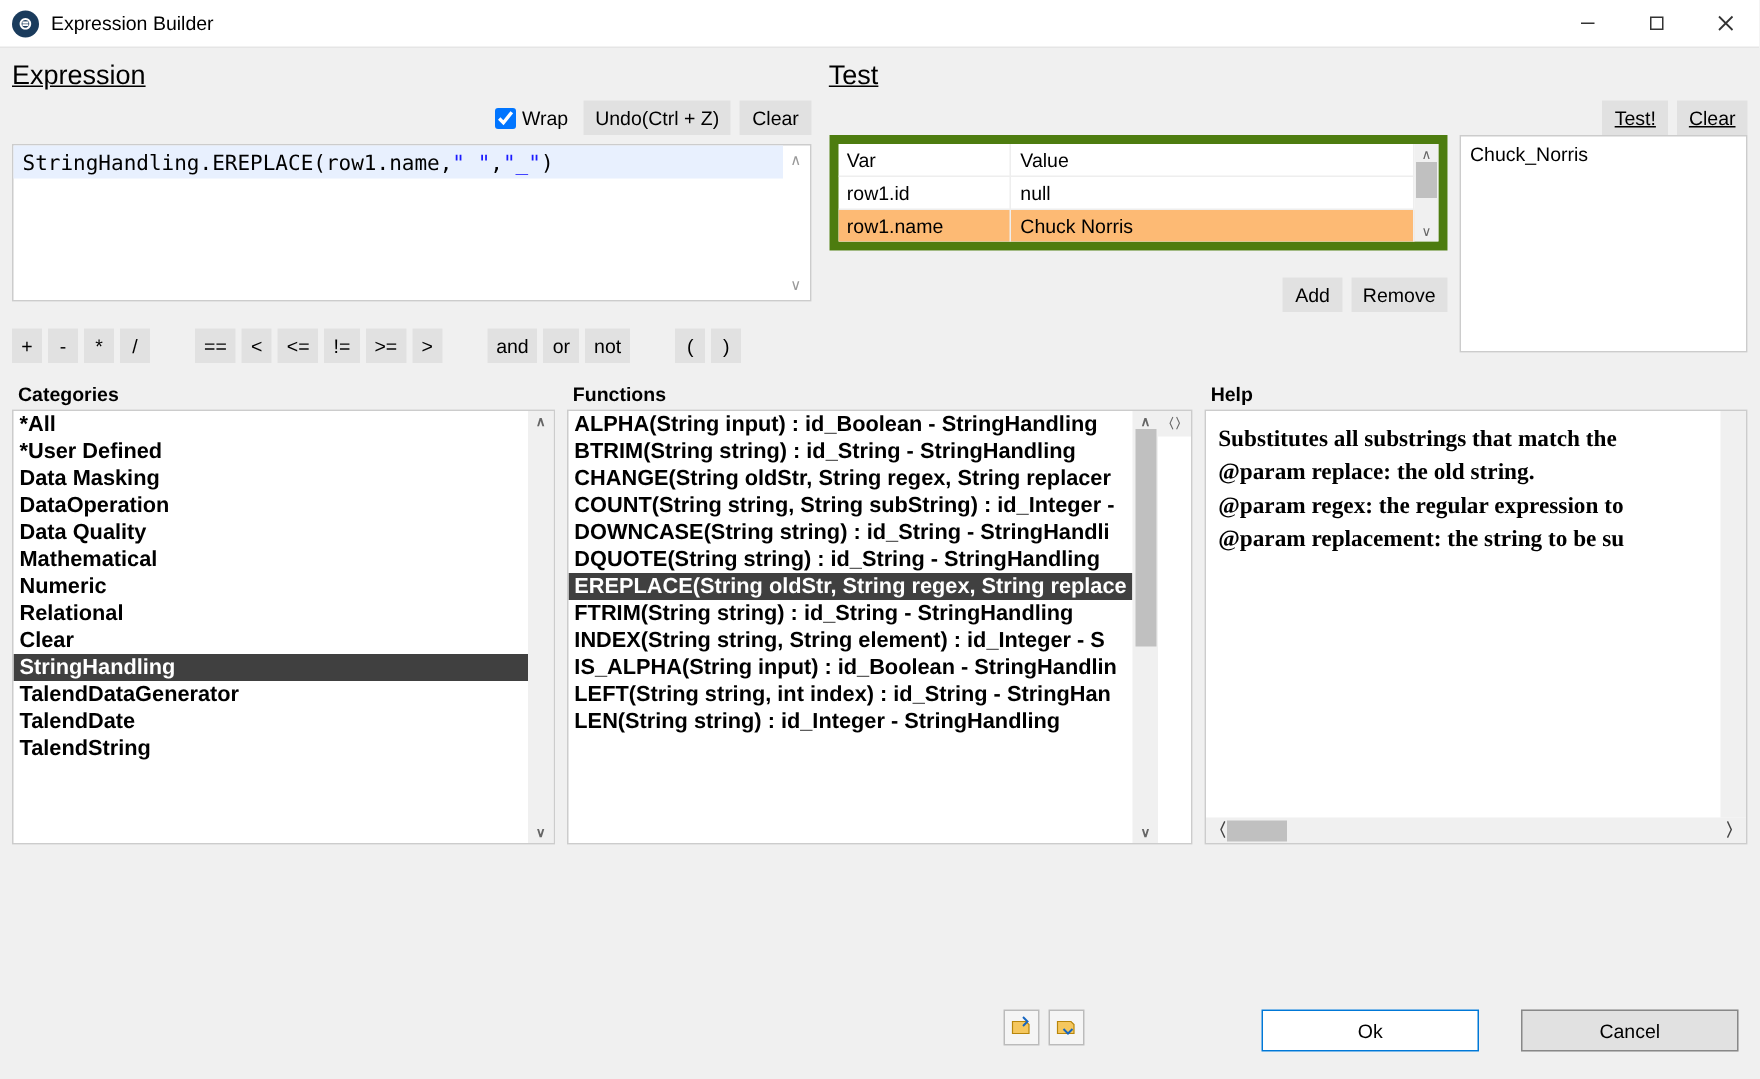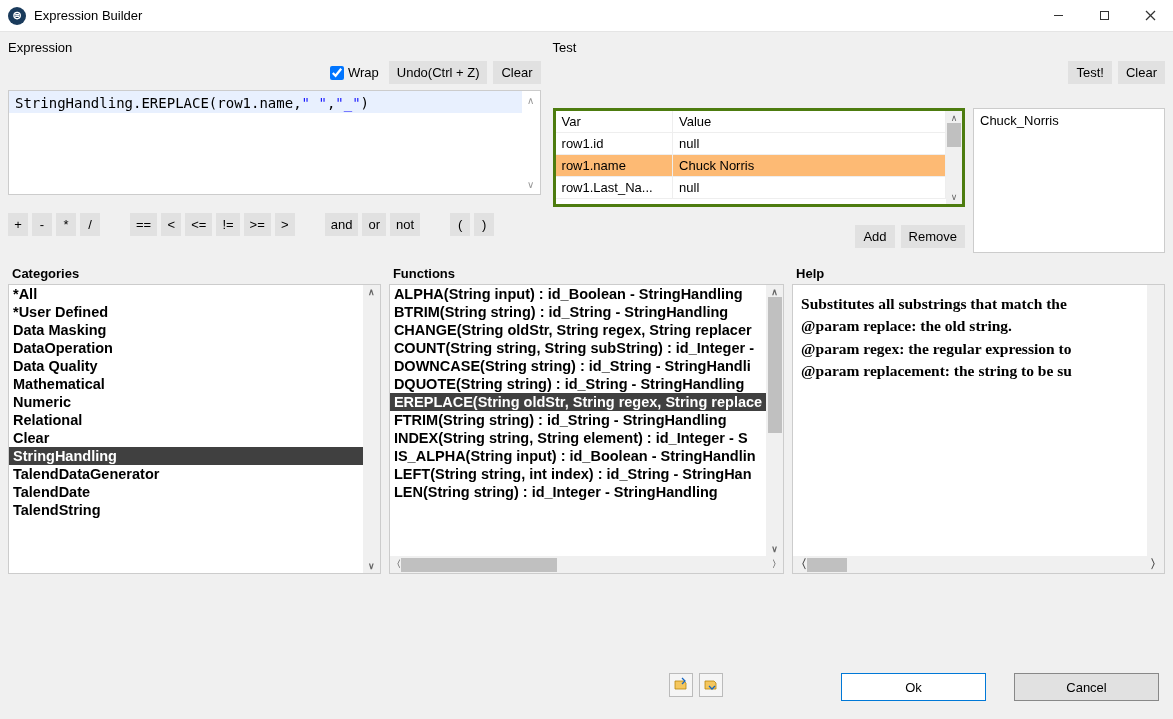--- a/index.html
+++ b/index.html
@@ -46,23 +46,24 @@
 }
 
 .top-row {
   display: flex;
   gap: 12px;
 }
 .panel {
   flex: 1;
 }
 .panel-label {
-  font-size: 13px;
+  font-size: 18px;
   margin-bottom: 6px;
   display: block;
+  text-decoration: underline;
 }
 .expr-panel { flex: 1; }
 .test-panel { flex: 1.15; }
 
 .expr-toolbar {
   display: flex;
   justify-content: flex-end;
   align-items: center;
   gap: 6px;
   margin-bottom: 6px;
@@ -122,35 +123,36 @@
   font-family: inherit;
   cursor: pointer;
   text-align: center;
 }
 .op-gap { width: 22px; }
 
 .test-toolbar {
   display: flex;
   justify-content: flex-end;
   gap: 6px;
-  margin-bottom: 24px;
+  margin-bottom: 0;
+  text-decoration: underline;
 }
 .test-body {
   display: flex;
   gap: 8px;
 }
 .test-table-wrap {
   flex: 1;
   display: flex;
   flex-direction: column;
 }
 .test-table {
-  border: 3px solid #4d7c0f;
-  background: #fff;
-  height: 99px;
+  border: 6px solid #4d7c0f;
+  background: #fff;
+  height: 77px;
   overflow: hidden;
   display: flex;
   position: relative;
 }
 .test-table-inner { flex: 1; }
 .test-table table {
   width: 100%;
   border-collapse: collapse;
 }
 .test-table th, .test-table td {
@@ -461,21 +463,21 @@
           </div>
         <div class="vscroll">
             <span>∧</span>
             <div style="flex:1"></div>
             <span>∨</span>
           </div>
       </div>
     </div>
     <div class="col fn-col">
       <div class="col-label">Functions</div>
-      <div class="listbox" style="flex-direction:column">
+      <div class="listbox" style="flex-direction:row">
         <div style="display:flex;flex:1;overflow:hidden">
           <div class="listbox-inner" id="fn-list">
               <div class="item">ALPHA(String input) : id_Boolean - StringHandling</div>
               <div class="item">BTRIM(String string) : id_String - StringHandling</div>
               <div class="item">CHANGE(String oldStr, String regex, String replacer</div>
               <div class="item">COUNT(String string, String subString) : id_Integer -</div>
               <div class="item">DOWNCASE(String string) : id_String - StringHandli</div>
               <div class="item">DQUOTE(String string) : id_String - StringHandling</div>
               <div class="item sel">EREPLACE(String oldStr, String regex, String replace</div>
               <div class="item">FTRIM(String string) : id_String - StringHandling</div>

